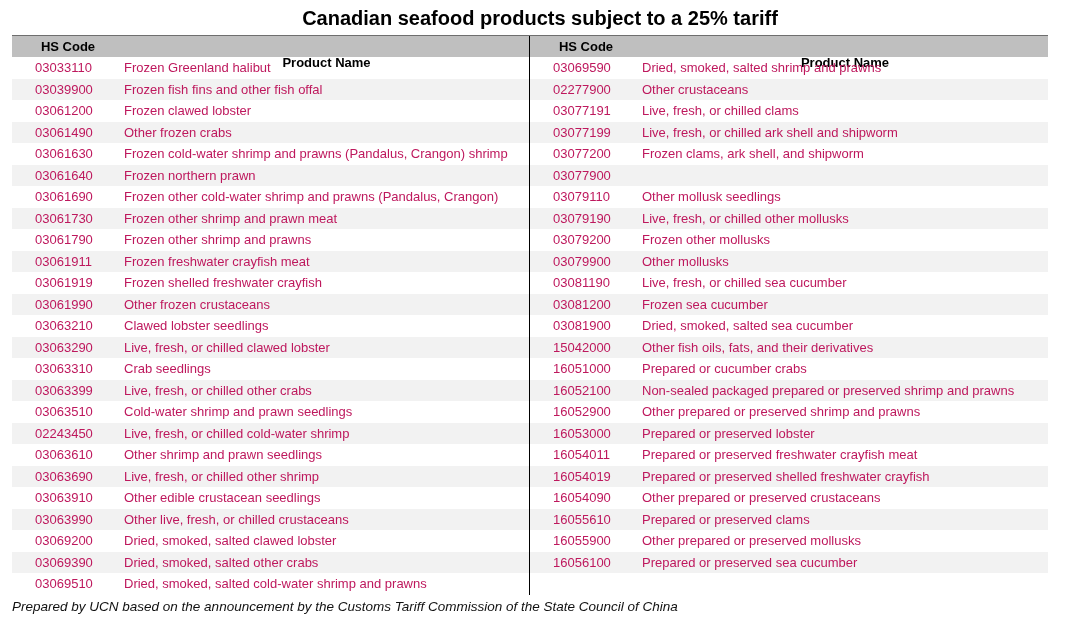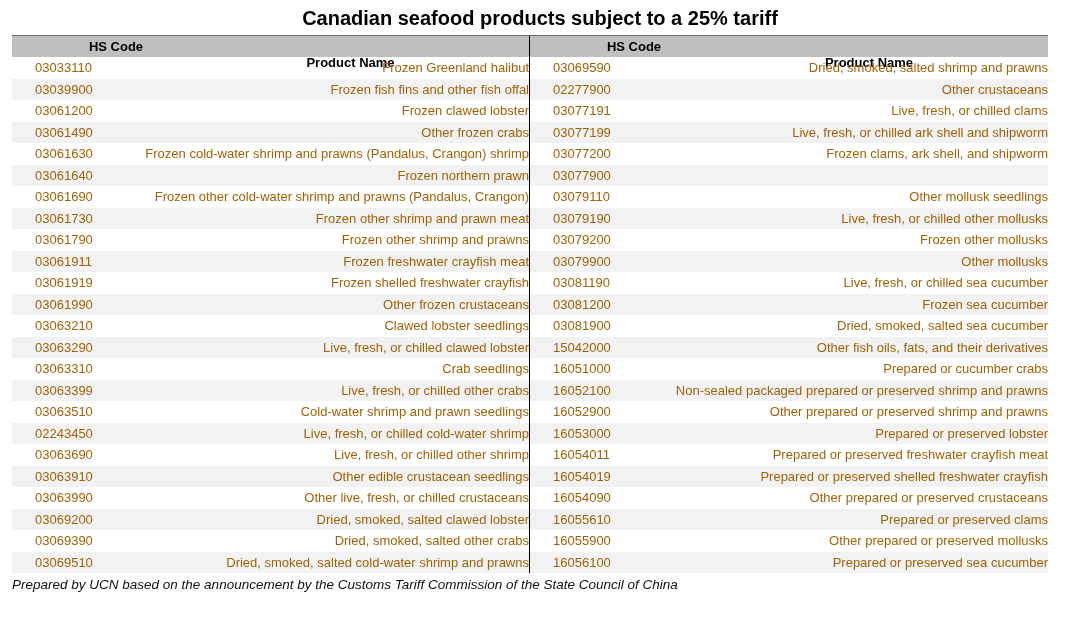--- a/index.html
+++ b/index.html
@@ -28,32 +28,32 @@
   .half { width: 518px; flex: 0 0 518px; }
   .half.left { border-right: 1.5px solid #000000; }
   .hdr {
     display: flex;
     align-items: center;
     height: 21px;
     background: #bfbfbf;
     font-weight: bold;
     font-size: 13px;
   }
-  .hdr .hcode { width: 112px; text-align: center; margin-left: 48px; }
+  .hdr .hcode { width: 112px; text-align: center; }
   .hdr .hname { flex: 1; text-align: center; margin-top: 32px; }
   .row {
     display: flex;
     align-items: center;
     height: 21.5px;
     font-size: 13px;
-    color: #a16207;
+    color: #be185d;
   }
   .rows .row:nth-child(even) { background: #f2f2f2; }
   .cell-code { width: 112px; padding-left: 23px; flex: 0 0 112px; }
-  .cell-name { flex: 1; white-space: nowrap; text-align: right; }
+  .cell-name { flex: 1; white-space: nowrap; }
   .source-note {
     margin: 4px 0 0 12px;
     font-size: 13.5px;
     font-style: italic;
     color: #111111;
   }
 </style>
 </head>
 <body>
 
@@ -135,20 +135,24 @@
           </div>
           <div class="row">
             <div class="cell-code">03063510</div>
             <div class="cell-name">Cold-water shrimp and prawn seedlings</div>
           </div>
           <div class="row">
             <div class="cell-code">02243450</div>
             <div class="cell-name">Live, fresh, or chilled cold-water shrimp</div>
           </div>
           <div class="row">
+            <div class="cell-code">03063610</div>
+            <div class="cell-name">Other shrimp and prawn seedlings</div>
+          </div>
+          <div class="row">
             <div class="cell-code">03063690</div>
             <div class="cell-name">Live, fresh, or chilled other shrimp</div>
           </div>
           <div class="row">
             <div class="cell-code">03063910</div>
             <div class="cell-name">Other edible crustacean seedlings</div>
           </div>
           <div class="row">
             <div class="cell-code">03063990</div>
             <div class="cell-name">Other live, fresh, or chilled crustaceans</div>

